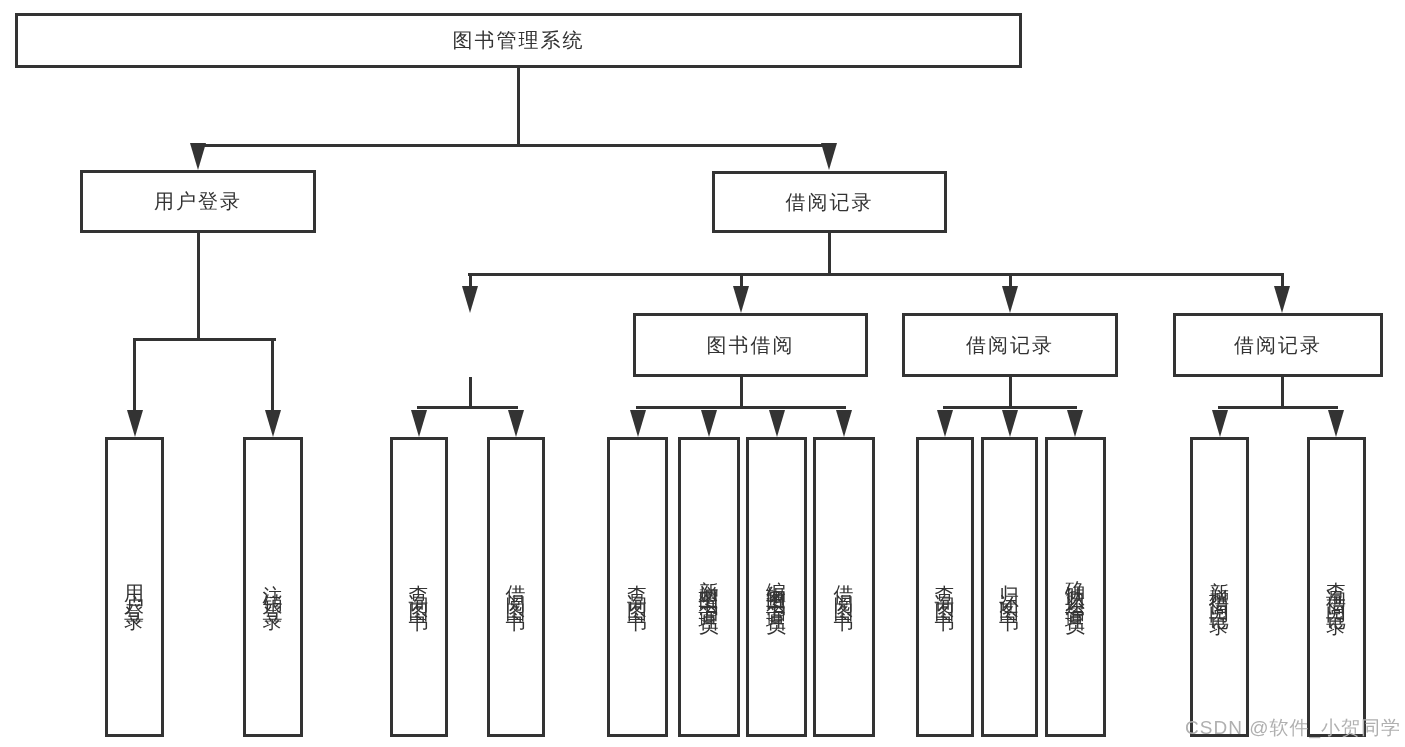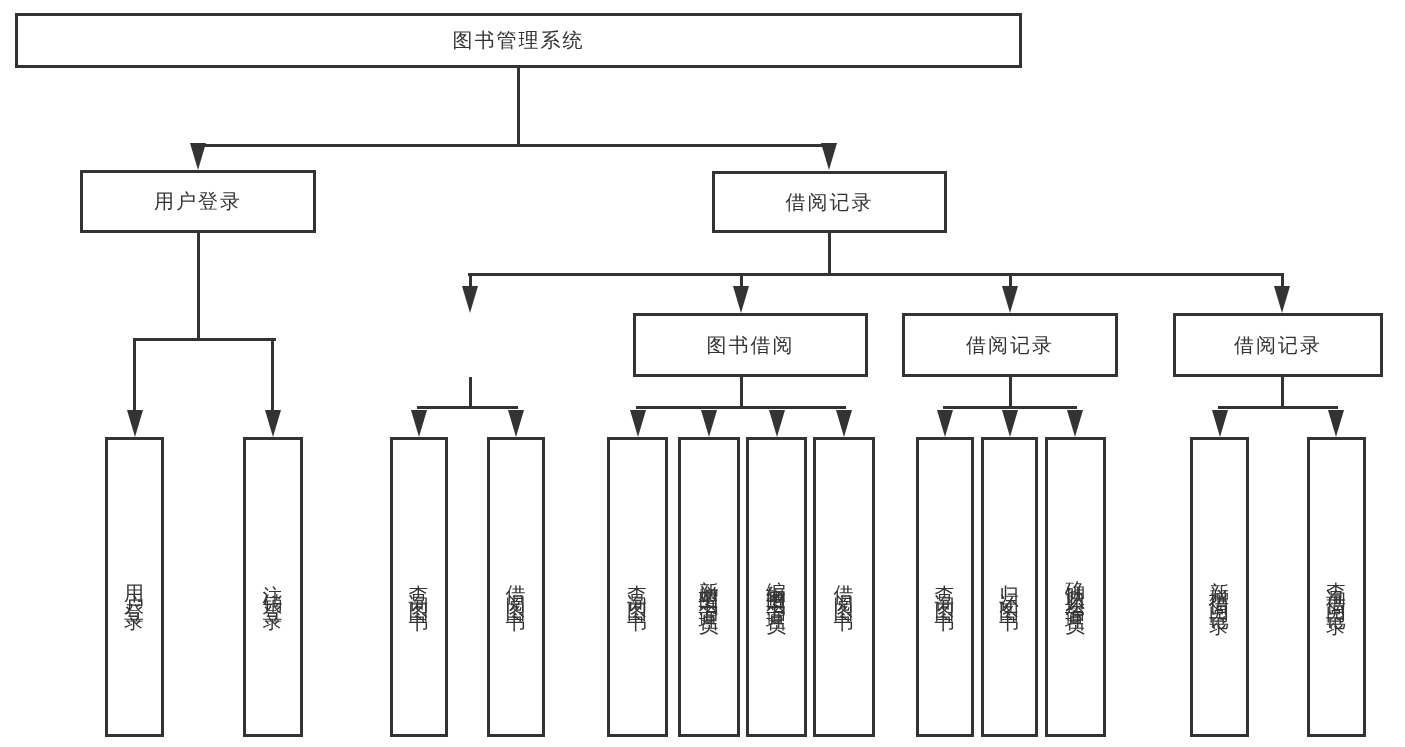--- a/index.html
+++ b/index.html
@@ -168,14 +168,15 @@
     <span class="vlabel" style="letter-spacing:5px;">确认归还（管理员）</span>
   </div>
 
   <div class="box" style="left:1190px; top:437px; width:59px; height:300px;">
     <span class="vlabel" style="letter-spacing:7px;">新增借阅记录</span>
   </div>
   <div class="box" style="left:1307px; top:437px; width:59px; height:300px;">
     <span class="vlabel" style="letter-spacing:7px;">查询借阅记录</span>
   </div>
 
+  <div class="watermark">CSDN @软件_小贺同学</div>
 
 </div>
 
 </body></html>

